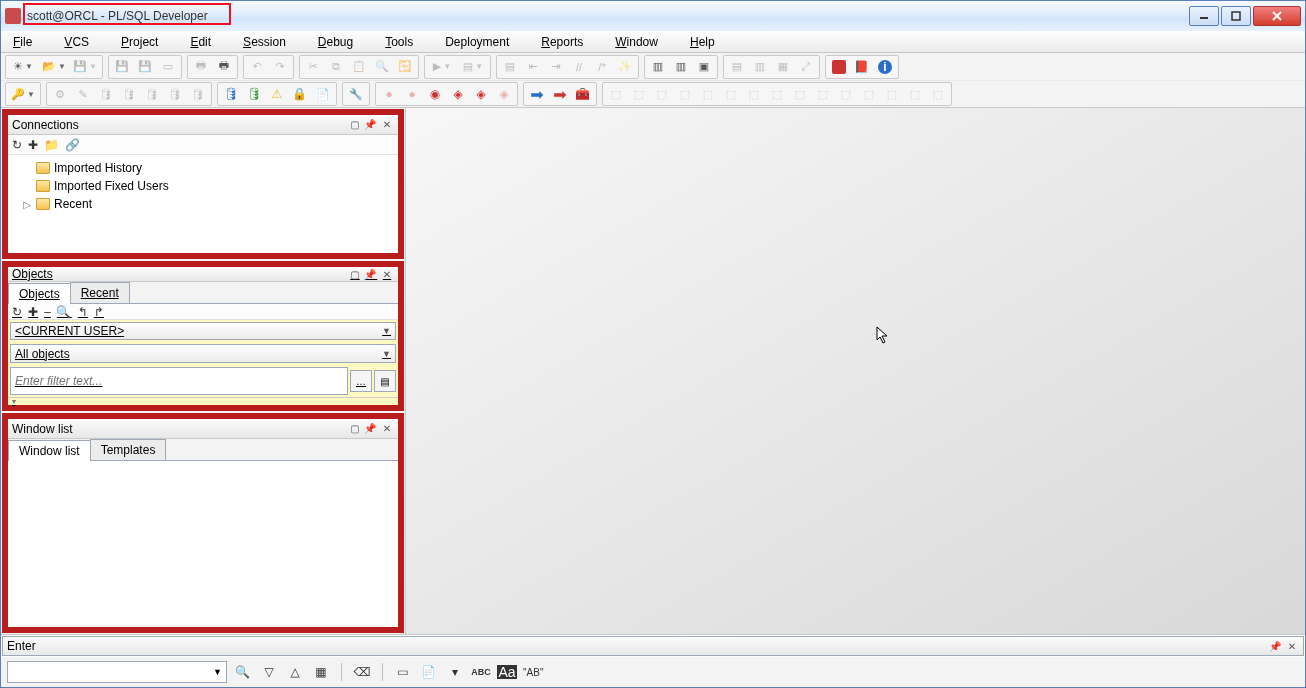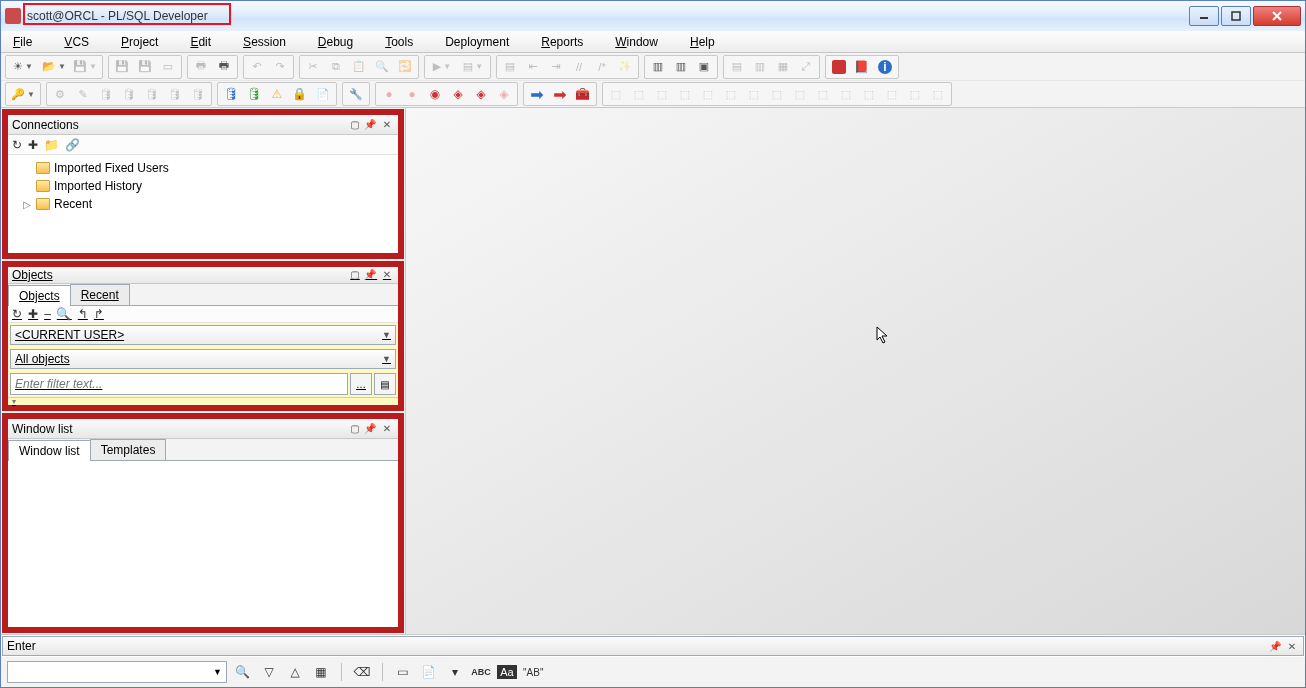--- a/index.html
+++ b/index.html
@@ -41,21 +41,21 @@
 .tree-row { display:flex; align-items:center; height:18px; gap:4px; padding-left:10px;}
 .tree-row .exp { width:10px; font-size:10px; color:#777; text-align:center;}
 .folder-ic{ width:14px;height:12px; background:linear-gradient(#ffe9a8,#f6c24d); border:1px solid #caa23a; border-radius:1px;}
 
 .tabs { display:flex; border-bottom:1px solid #9da8b8; background:#f3f3f3;}
 .tab { padding:3px 10px; border:1px solid #9da8b8; border-bottom:none; margin-right:-1px; background:#ececec; font-size:12px;}
 .tab.active{ background:#fff; position:relative; top:1px;}
 .combo { display:flex; align-items:center; border:1px solid #9da8b8; background: linear-gradient(to bottom,#fefefe,#ececec); height:24px; margin:2px; padding:0 4px;}
 .combo .caret{ margin-left:auto; font-size:9px; color:#555;}
 .filter-row{ display:flex; align-items:center; margin:2px; gap:2px;}
-.filter-row input{ flex:1; height:22px; border:1px solid #9da8b8; padding:2px 4px; font-style:italic; color:#888; background:#fff;}
+.filter-row input{ flex:1; height:28px; border:1px solid #9da8b8; padding:2px 4px; font-style:italic; color:#888; background:#fff;}
 .sq-btn{ width:22px; height:22px; border:1px solid #9da8b8; background:#f5f5f5; display:flex;align-items:center;justify-content:center; font-size:10px;}
 
 #pnl-connections{ height:150px; }
 #pnl-objects{ height:150px;text-decoration:underline; }
 #pnl-windowlist{ flex:1; }
 
 .findbar { height:20px; border:1px solid #9da8b8; margin:1px; background:linear-gradient(to bottom,#fbfbfb,#e8e8e8); display:flex; align-items:center; padding:0 4px;}
 .findbar .panel-ctrls{gap:2px;}
 .find-row { height:30px; display:flex; align-items:center; padding:2px 6px; gap:6px; background:#f3f3f3;}
 .find-row .combo-input{ width:220px; height:22px; border:1px solid #9da8b8; background:#fff; display:flex; align-items:center;}
@@ -268,26 +268,26 @@
         <span>↻</span>
         <span>✚</span>
         <span>📁</span>
         <span>🔗</span>
       </div>
       <div class="panel-body">
         <div class="tree">
           <div class="tree-row">
               <span class="exp"></span>
               <span class="folder-ic"></span>
-              <span>Imported Fixed Users</span>
+              <span>Imported History</span>
             </div>
           <div class="tree-row">
               <span class="exp"></span>
               <span class="folder-ic"></span>
-              <span>Imported History</span>
+              <span>Imported Fixed Users</span>
             </div>
           <div class="tree-row">
               <span class="exp">▷</span>
               <span class="folder-ic"></span>
               <span>Recent</span>
             </div>
         </div>
       </div>
     </div>
 
@@ -370,15 +370,15 @@
   <span class="fic">▽</span>
   <span class="fic">△</span>
   <span class="fic">▦</span>
   <div class="sep"></div>
   <span class="fic">⌫</span>
   <div class="sep"></div>
   <span class="fic">▭</span>
   <span class="fic">📄</span>
   <span class="fic">▾</span>
   <span class="fic" style="font-size:9px;font-weight:bold">ABC</span>
-  <span class="fic" style="background:#333;color:#fff;height:14px;display:flex;align-items:center;justify-content:center;padding:0 2px;font-size:11px">Aa</span>
+  <span class="fic" style="background:#333;color:#fff;height:14px;display:flex;align-items:center;justify-content:center;padding:0 2px;font-size:14px">Aa</span>
   <span class="fic" style="font-size:10px">"AB"</span>
 </div>
 
 </body></html>

